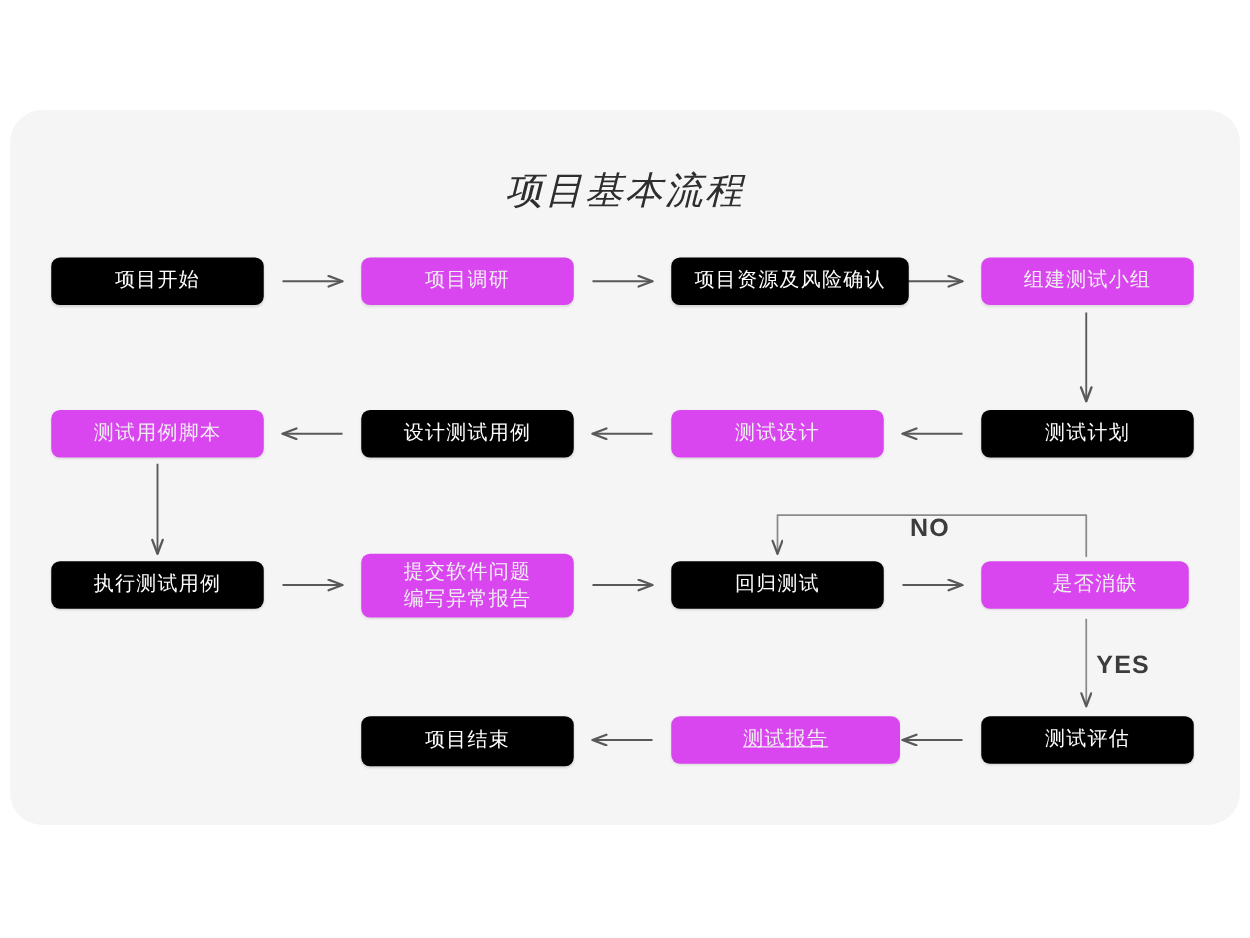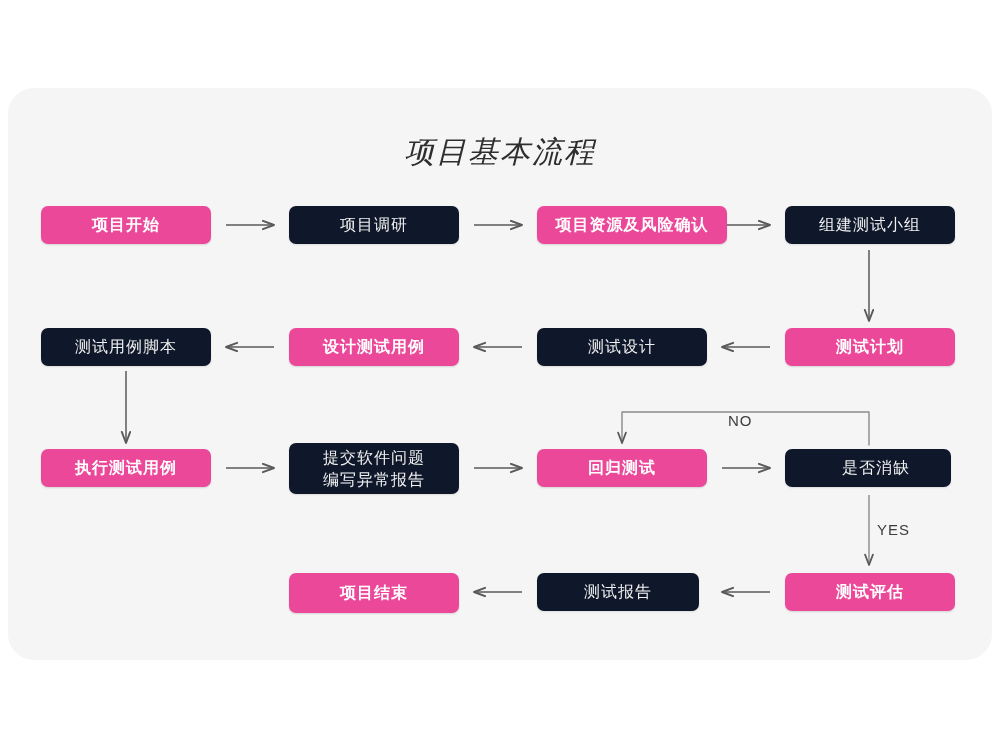--- a/index.html
+++ b/index.html
@@ -64,38 +64,38 @@
     align-items: center;
     justify-content: center;
     text-align: center;
     font-size: 16px;
     line-height: 1.35;
     letter-spacing: 1px;
     white-space: pre-line;
     user-select: none;
   }
   .node.purple {
-    background: #ec4899;
+    background: #000000;
     color: #ffffff;
     box-shadow: 0 1px 2px rgba(0,0,0,0.14);
-    font-weight: bold;
   }
   .node.gray {
-    background: #0f172a;
+    background: #d946ef;
     color: #f0f0f0;
     box-shadow: 0 1px 2px rgba(0,0,0,0.10);
   }
 
   
   .branch-label {
     position: absolute;
-    font-size: 15px;
+    font-size: 20px;
     color: #3c3c3c;
     letter-spacing: 1px;
     user-select: none;
+    font-weight: bold;
   }
 </style>
 </head>
 <body>
 
 <div id="stage">
 
   <div class="card"></div>
 
   <div class="chart-title">项目基本流程</div>
@@ -144,16 +144,16 @@
   <div class="node gray" style="left:537px; top:328px; width:170px; height:38px;">测试设计</div>
   <div class="node purple" style="left:785px; top:328px; width:170px; height:38px;">测试计划</div>
 
   <div class="node purple" style="left:41px;  top:449px; width:170px; height:38px;">执行测试用例</div>
   <div class="node gray" style="left:289px; top:443px; width:170px; height:51px;">提交软件问题
 编写异常报告</div>
   <div class="node purple" style="left:537px; top:449px; width:170px; height:38px;">回归测试</div>
   <div class="node gray" style="left:785px; top:449px; width:166px; height:38px;padding-left:16px;">是否消缺</div>
 
   <div class="node purple" style="left:289px; top:573px; width:170px; height:40px;">项目结束</div>
-  <div class="node gray" style="left:537px; top:573px; width:162px; height:38px;">测试报告</div>
+  <div class="node gray" style="left:537px; top:573px; width:183px; height:38px;text-decoration:underline;">测试报告</div>
   <div class="node purple" style="left:785px; top:573px; width:170px; height:38px;">测试评估</div>
 
 </div>
 
 </body></html>

